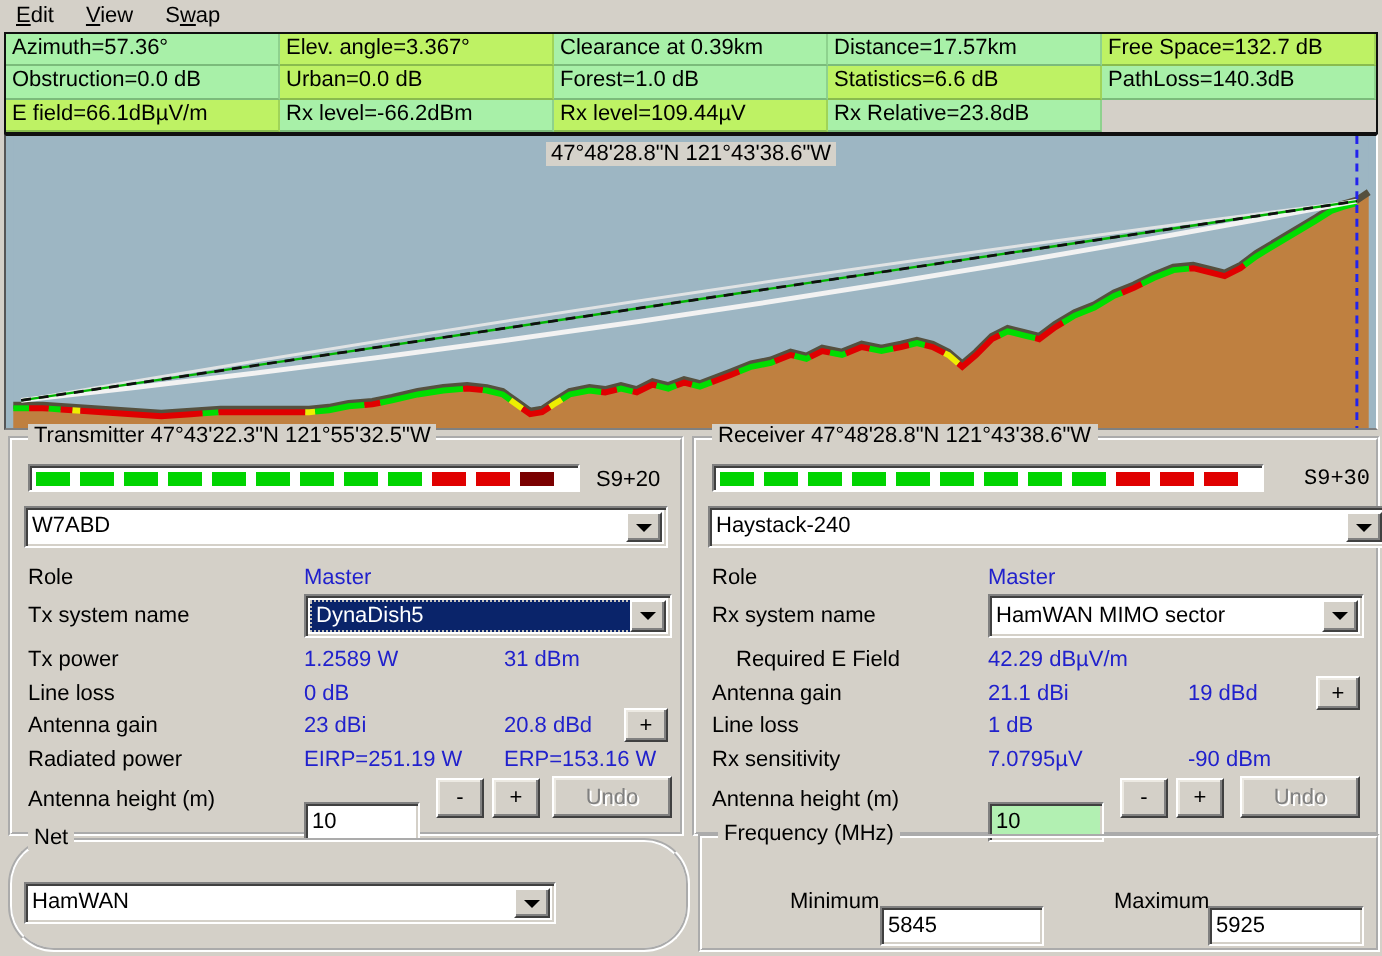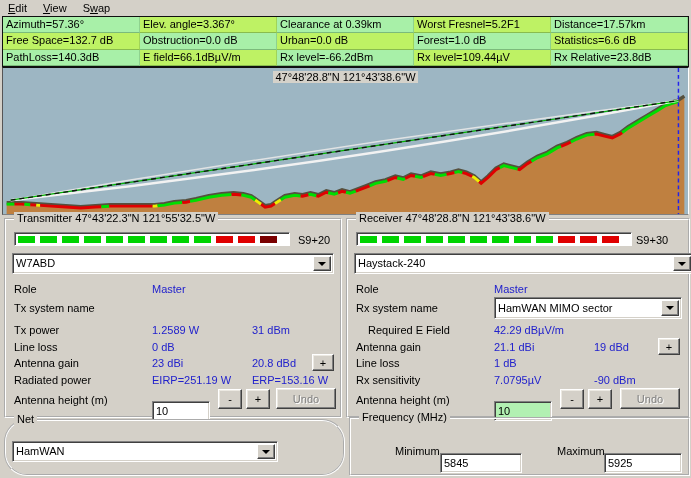--- a/index.html
+++ b/index.html
@@ -55,21 +55,20 @@
   <div class="menubar">
     <div class="menu-item"><span></span><span class="key">E</span><span>dit</span></div>
     <div class="menu-item"><span></span><span class="key">V</span><span>iew</span></div>
     <div class="menu-item"><span>S</span><span class="key">w</span><span>ap</span></div>
   </div>
 
   <div class="grid">
     <div class="cell g">Azimuth=57.36°</div>
     <div class="cell y">Elev. angle=3.367°</div>
     <div class="cell g">Clearance at 0.39km</div>
-    <div class="cell y">Worst Fresnel=5.2F1</div>
     <div class="cell g">Distance=17.57km</div>
     <div class="cell y">Free Space=132.7 dB</div>
     <div class="cell g">Obstruction=0.0 dB</div>
     <div class="cell y">Urban=0.0 dB</div>
     <div class="cell g">Forest=1.0 dB</div>
     <div class="cell y">Statistics=6.6 dB</div>
     <div class="cell g">PathLoss=140.3dB</div>
     <div class="cell y">E field=66.1dBµV/m</div>
     <div class="cell g">Rx level=-66.2dBm</div>
     <div class="cell y">Rx level=109.44µV</div>
@@ -153,20 +152,26 @@
     <div class="lbl" style="left:292px;top:14px;">S9+20</div>
     <div class="combo sunken" style="left:6px;top:33px;width:322px;">
       <span class="txt">W7ABD</span>
       <span class="drop">
           <span class="arrow"></span>
         </span>
     </div>
     <div class="lbl" style="left:8px;top:63px;">Role</div>
     <div class="val" style="left:146px;top:63px;">Master</div>
     <div class="lbl" style="left:8px;top:82px;">Tx system name</div>
+    <div class="combo sunken" style="left:146px;top:77px;width:184px;height:22px;">
+      <span class="sel">DynaDish5</span>
+      <span class="drop">
+          <span class="arrow"></span>
+        </span>
+    </div>
     <div class="lbl" style="left:8px;top:104px;">Tx power</div>
     <div class="val" style="left:146px;top:104px;">1.2589 W</div>
     <div class="val" style="left:246px;top:104px;">31 dBm</div>
     <div class="lbl" style="left:8px;top:121px;">Line loss</div>
     <div class="val" style="left:146px;top:121px;">0 dB</div>
     <div class="lbl" style="left:8px;top:137px;">Antenna gain</div>
     <div class="val" style="left:146px;top:137px;">23 dBi</div>
     <div class="val" style="left:246px;top:137px;">20.8 dBd</div>
     <div class="btn" style="left:306px;top:134px;width:22px;height:17px;">+</div>
     <div class="lbl" style="left:8px;top:154px;">Radiated power</div>
@@ -188,21 +193,21 @@
         <span style="background: rgb(0, 212, 0);"></span>
         <span style="background: rgb(0, 212, 0);"></span>
         <span style="background: rgb(0, 212, 0);"></span>
         <span style="background: rgb(0, 212, 0);"></span>
         <span style="background: rgb(0, 212, 0);"></span>
         <span style="background: rgb(0, 212, 0);"></span>
         <span style="background: rgb(224, 0, 0);"></span>
         <span style="background: rgb(224, 0, 0);"></span>
         <span style="background: rgb(224, 0, 0);"></span>
       </div>
-    <div class="lbl" style="left:288px;top:14px;">S9+30</div>
+    <div class="lbl" style="left:304px;top:14px;font-family:Liberation Mono, monospace;">S9+30</div>
     <div class="combo sunken" style="left:6px;top:33px;width:340px;">
       <span class="txt">Haystack-240</span>
       <span class="drop">
           <span class="arrow"></span>
         </span>
     </div>
     <div class="lbl" style="left:8px;top:63px;">Role</div>
     <div class="val" style="left:146px;top:63px;">Master</div>
     <div class="lbl" style="left:8px;top:82px;">Rx system name</div>
     <div class="combo sunken" style="left:146px;top:77px;width:188px;height:22px;">

